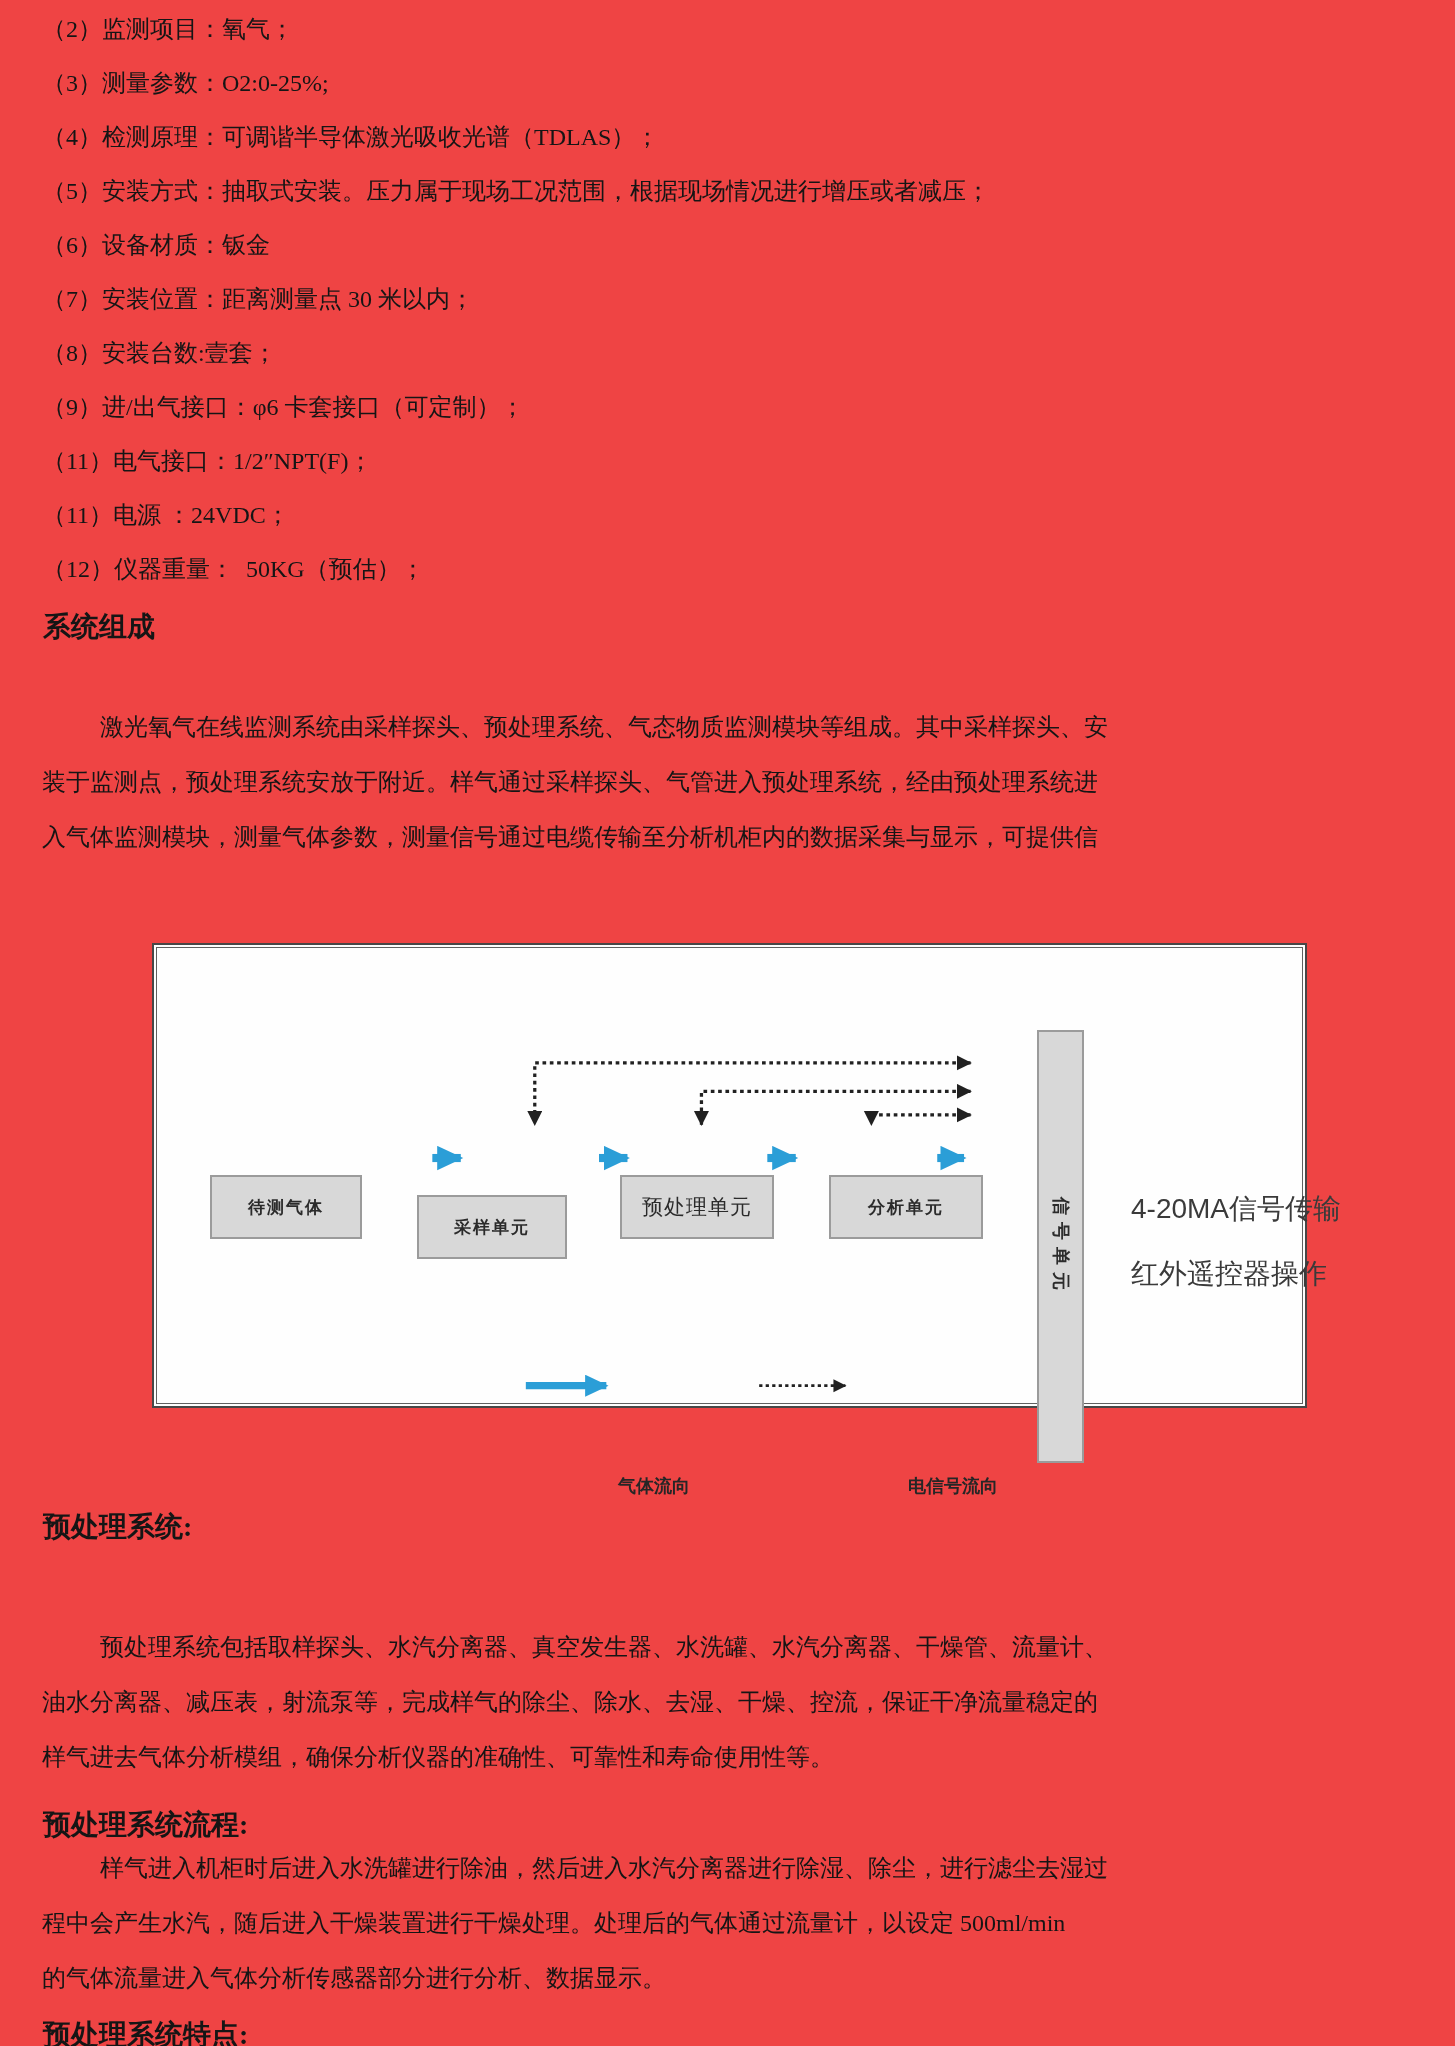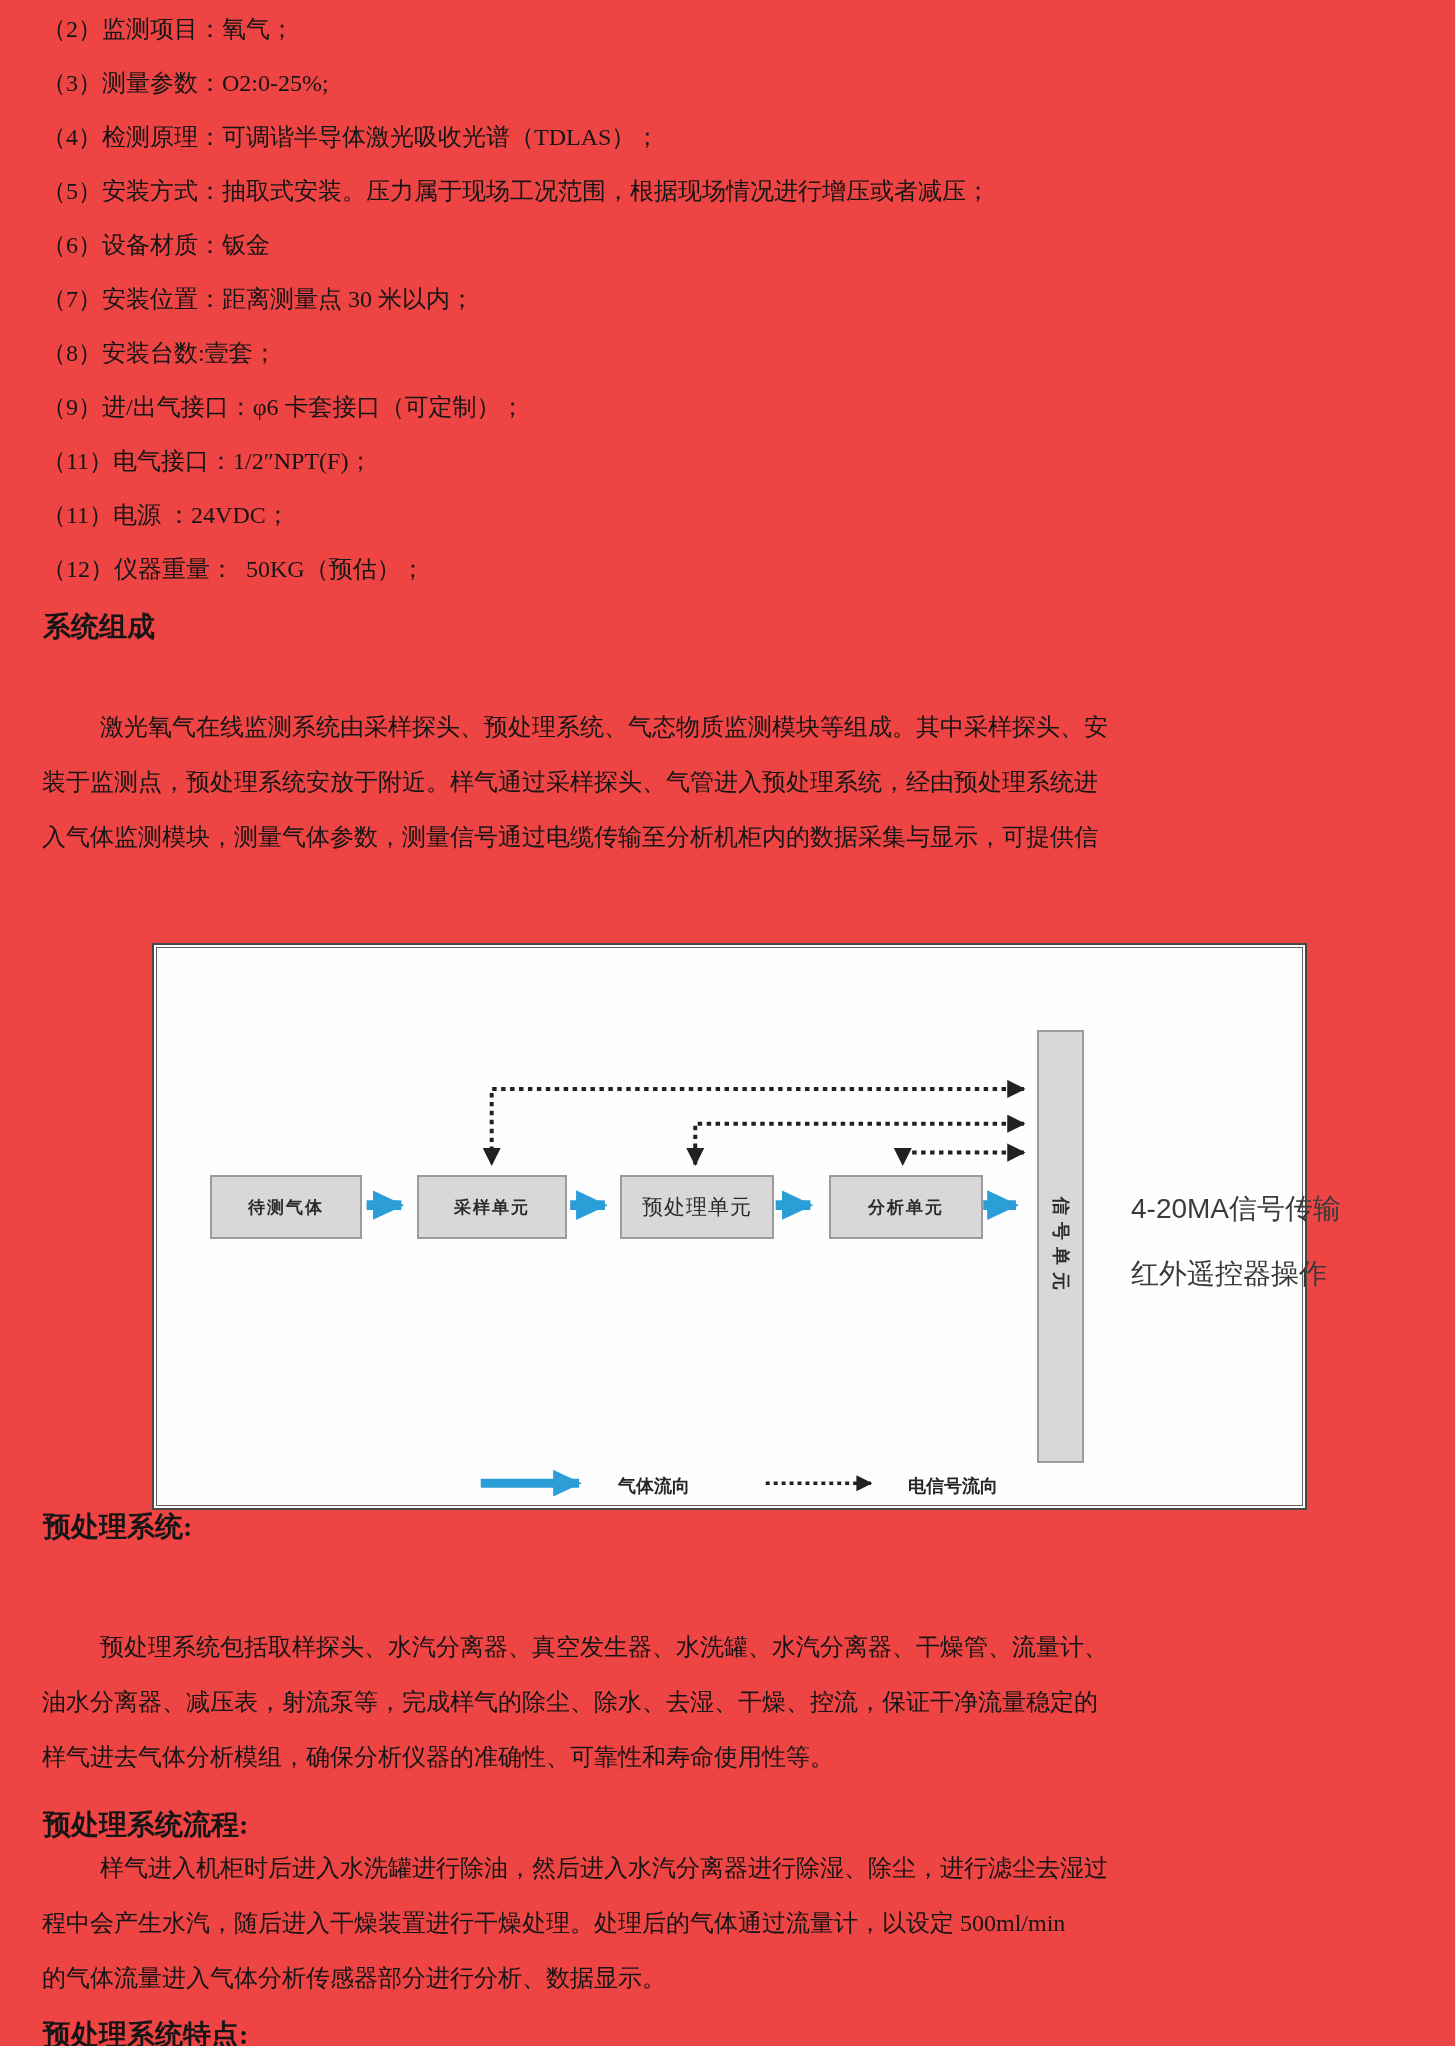--- a/index.html
+++ b/index.html
@@ -17,30 +17,30 @@
   #h-flow { top:1798px; }
   #h-feat { top:2008px; }
   
   .para { position:absolute; left:42px; width:1090px; font-size:24px; }
   .pline { height:55px; line-height:55px; white-space:nowrap; }
   .pline.indent { padding-left:58px; }
   #para-comp { top:700px; }
   #para-pre  { top:1620px; }
   #para-flow { top:1841px; }
   
-  .diagram { position:absolute; left:152px; top:943px; width:1155px; height:567px;
+  .diagram { position:absolute; left:152px; top:943px; width:1155px; height:465px;
              border:2px solid #474747; box-sizing:border-box; background:#fefefe;padding-left:48px; }
   .frame-inner { position:absolute; inset:2px; border:1px solid #606060; pointer-events:none; }
   .connectors { position:absolute; left:0; top:0; width:100%; height:100%; }
   .dbox { position:absolute; top:230px; height:64px; background:#d8d8d8; border:2px solid #9b9b9b;
           box-sizing:border-box; display:flex; align-items:center; justify-content:center;
           font-family:"Liberation Sans", sans-serif; font-weight:700; font-size:17px;
           color:#2b2b2b; letter-spacing:2px; white-space:nowrap; }
   .b1 { left:56px;  width:152px; }
-  .b2 { left:263px; width:150px; }
+  .b2 { left:263px; width:150px;margin-top:20px; }
   .b3 { left:466px; width:154px; font-size:21px; font-weight:500; letter-spacing:1px; }
   .b4 { left:675px; width:154px; }
   .sigbox { position:absolute; left:883px; top:85px; width:47px; height:433px;
             background:#d8d8d8; border:2px solid #9b9b9b; box-sizing:border-box;
             display:flex; align-items:center; justify-content:center; }
   .sigbox .rot { transform:rotate(90deg); white-space:nowrap; font-family:"Liberation Sans", sans-serif;
                  font-size:18px; font-weight:600; letter-spacing:7px; color:#2b2b2b; }
   .note { position:absolute; left:977px; font-family:"Liberation Sans", sans-serif;
           font-size:28px; color:#3a3a3a; white-space:nowrap; }
   .n1 { top:245px; }

